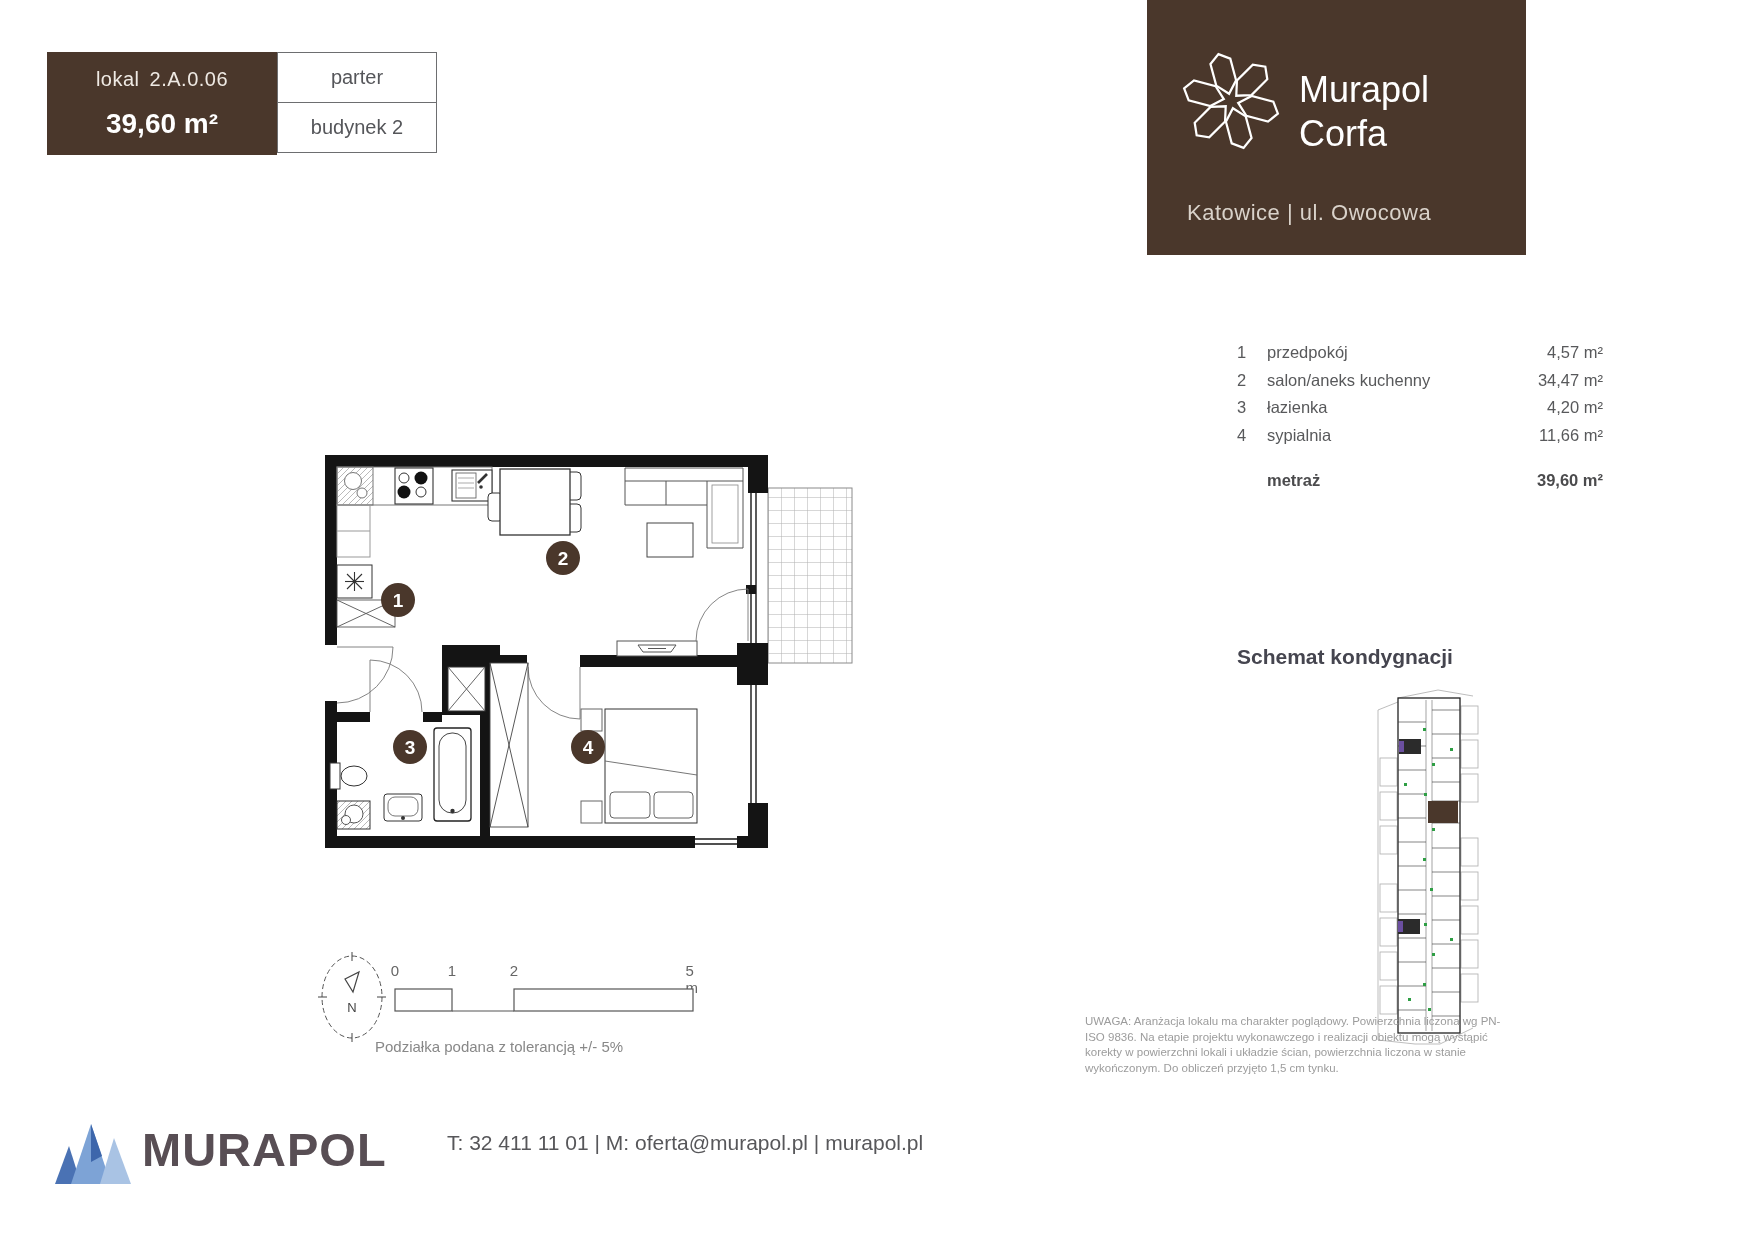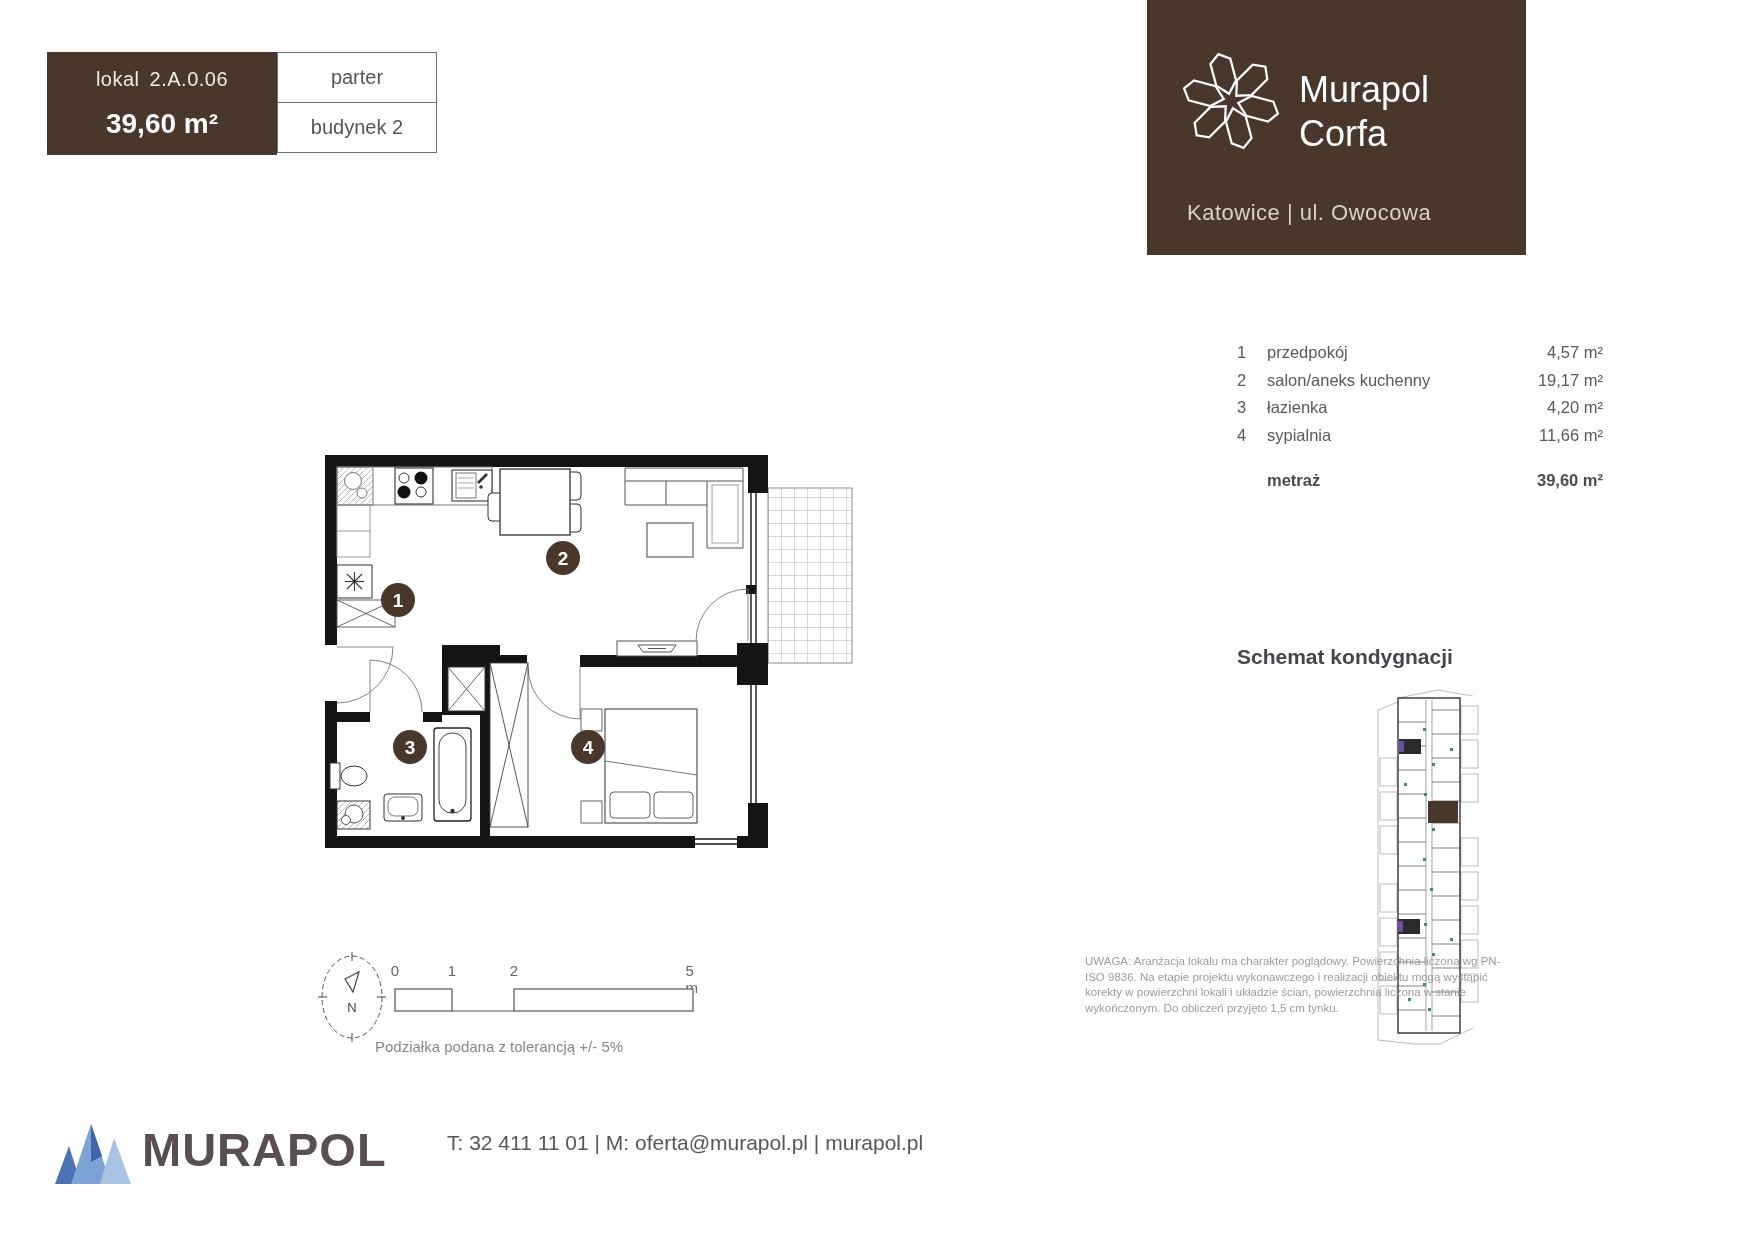--- a/index.html
+++ b/index.html
@@ -36,21 +36,21 @@
   
   .scalebar { left:388px; top:962px; width:320px; height:60px; }
   .scalebar .tick-label { position:absolute; top:0; transform:translateX(-50%); font-size:15px; color:#666; }
   .scale-note { left:375px; top:1038px; font-size:15px; color:#888; }
 
   
   .footer-wordmark { left:142px; top:1122px; font-size:47px; font-weight:bold; color:#584e54; letter-spacing:1px; }
   .footer-contact { left:447px; top:1126px; font-size:21px; line-height:33px; color:#57575a; }
 
   
-  .disclaimer { left:1085px; top:954px; width:420px; font-size:11.5px; line-height:15.5px; color:#9c9c9c; }
+  .disclaimer { left:1085px; top:1014px; width:420px; font-size:11.5px; line-height:15.5px; color:#9c9c9c; }
 
   svg { display:block; }
 </style>
 </head>
 <body>
 
 <div class="abs unit-card">
   <div class="l1">
     <span>lokal</span><span class="num">2.A.0.06</span>
   </div>
@@ -93,21 +93,21 @@
 
 <div class="abs rooms">
   <div class="room-row">
     <span>1</span>
     <span>przedpokój</span>
     <span class="rarea">4,57 m²</span>
   </div>
   <div class="room-row">
     <span>2</span>
     <span>salon/aneks kuchenny</span>
-    <span class="rarea">19,17 m²</span>
+    <span class="rarea">34,47 m²</span>
   </div>
   <div class="room-row">
     <span>3</span>
     <span>łazienka</span>
     <span class="rarea">4,20 m²</span>
   </div>
   <div class="room-row">
     <span>4</span>
     <span>sypialnia</span>
     <span class="rarea">11,66 m²</span>

